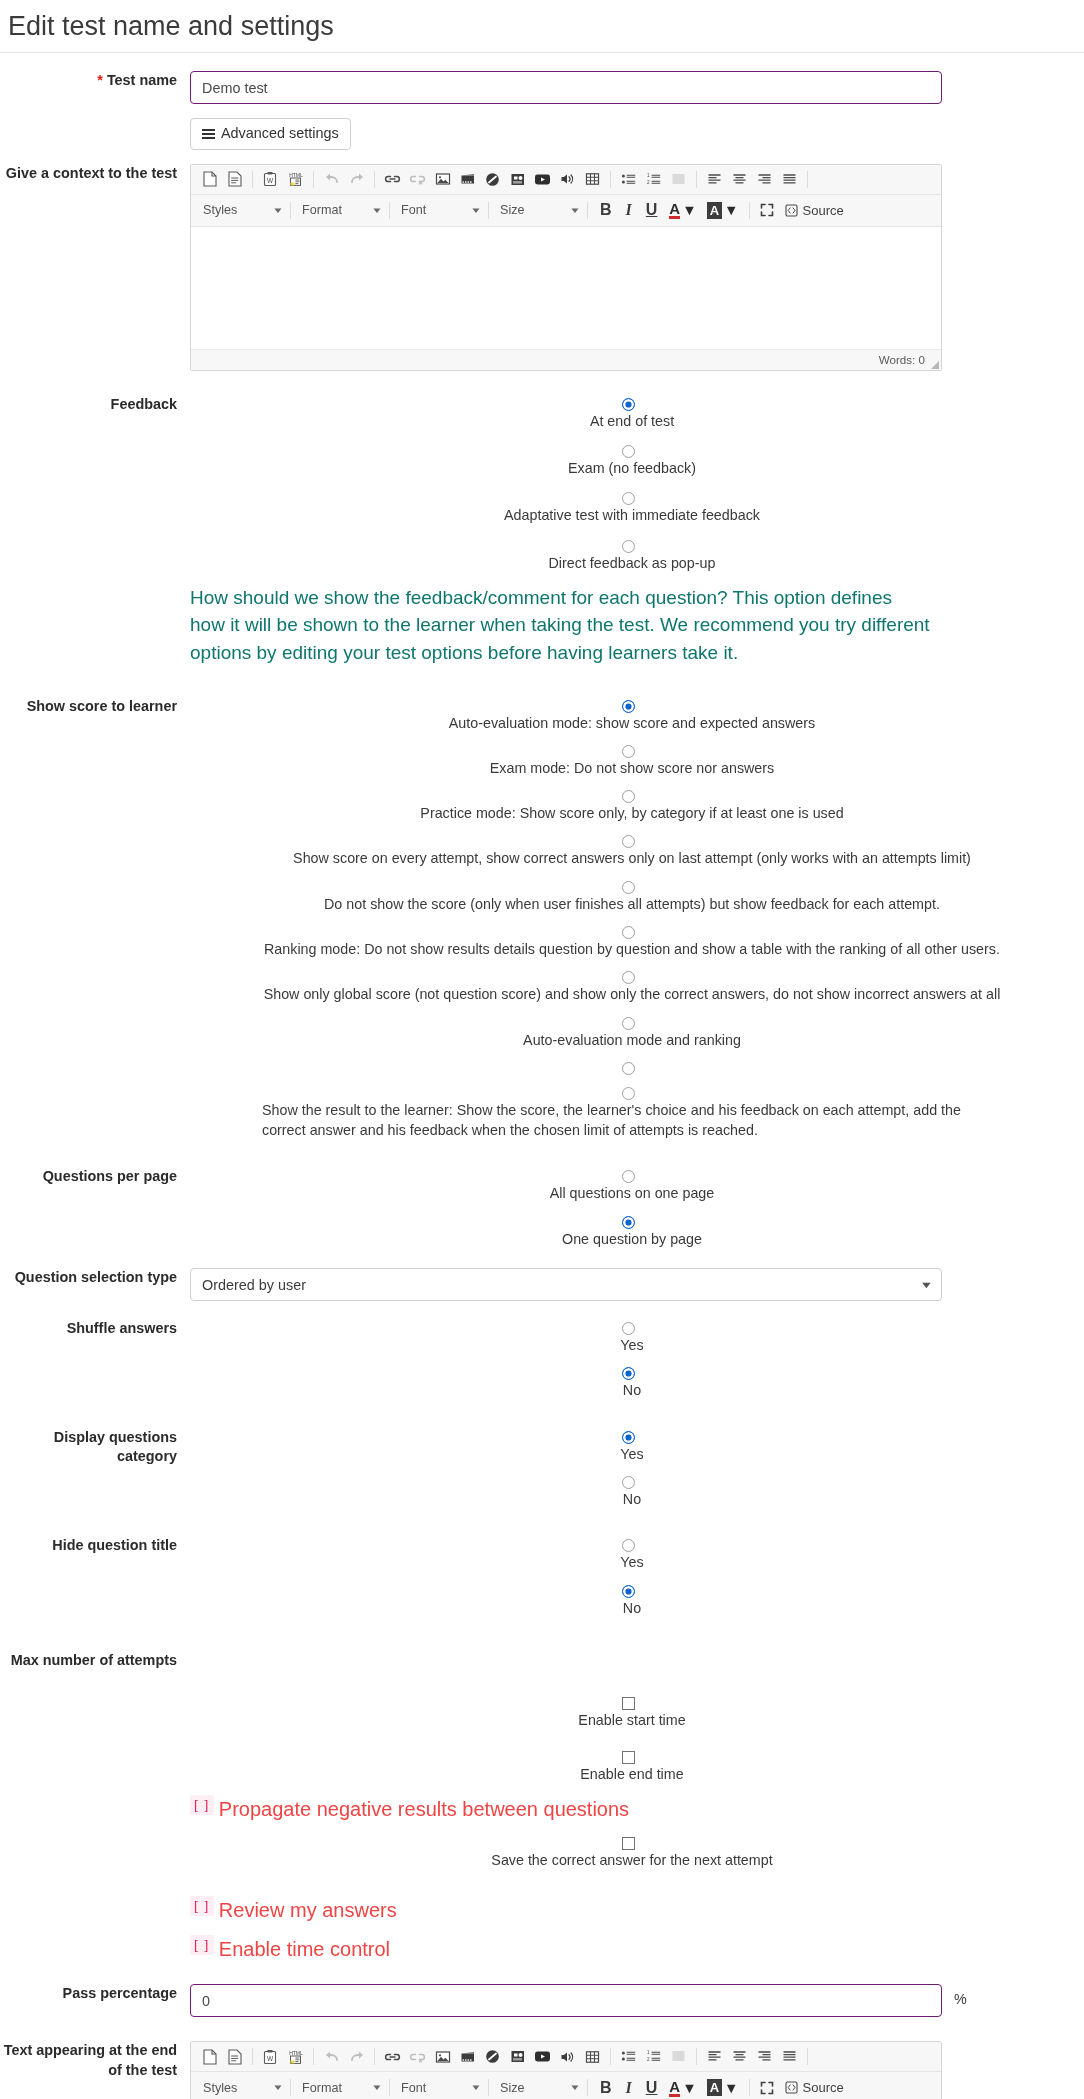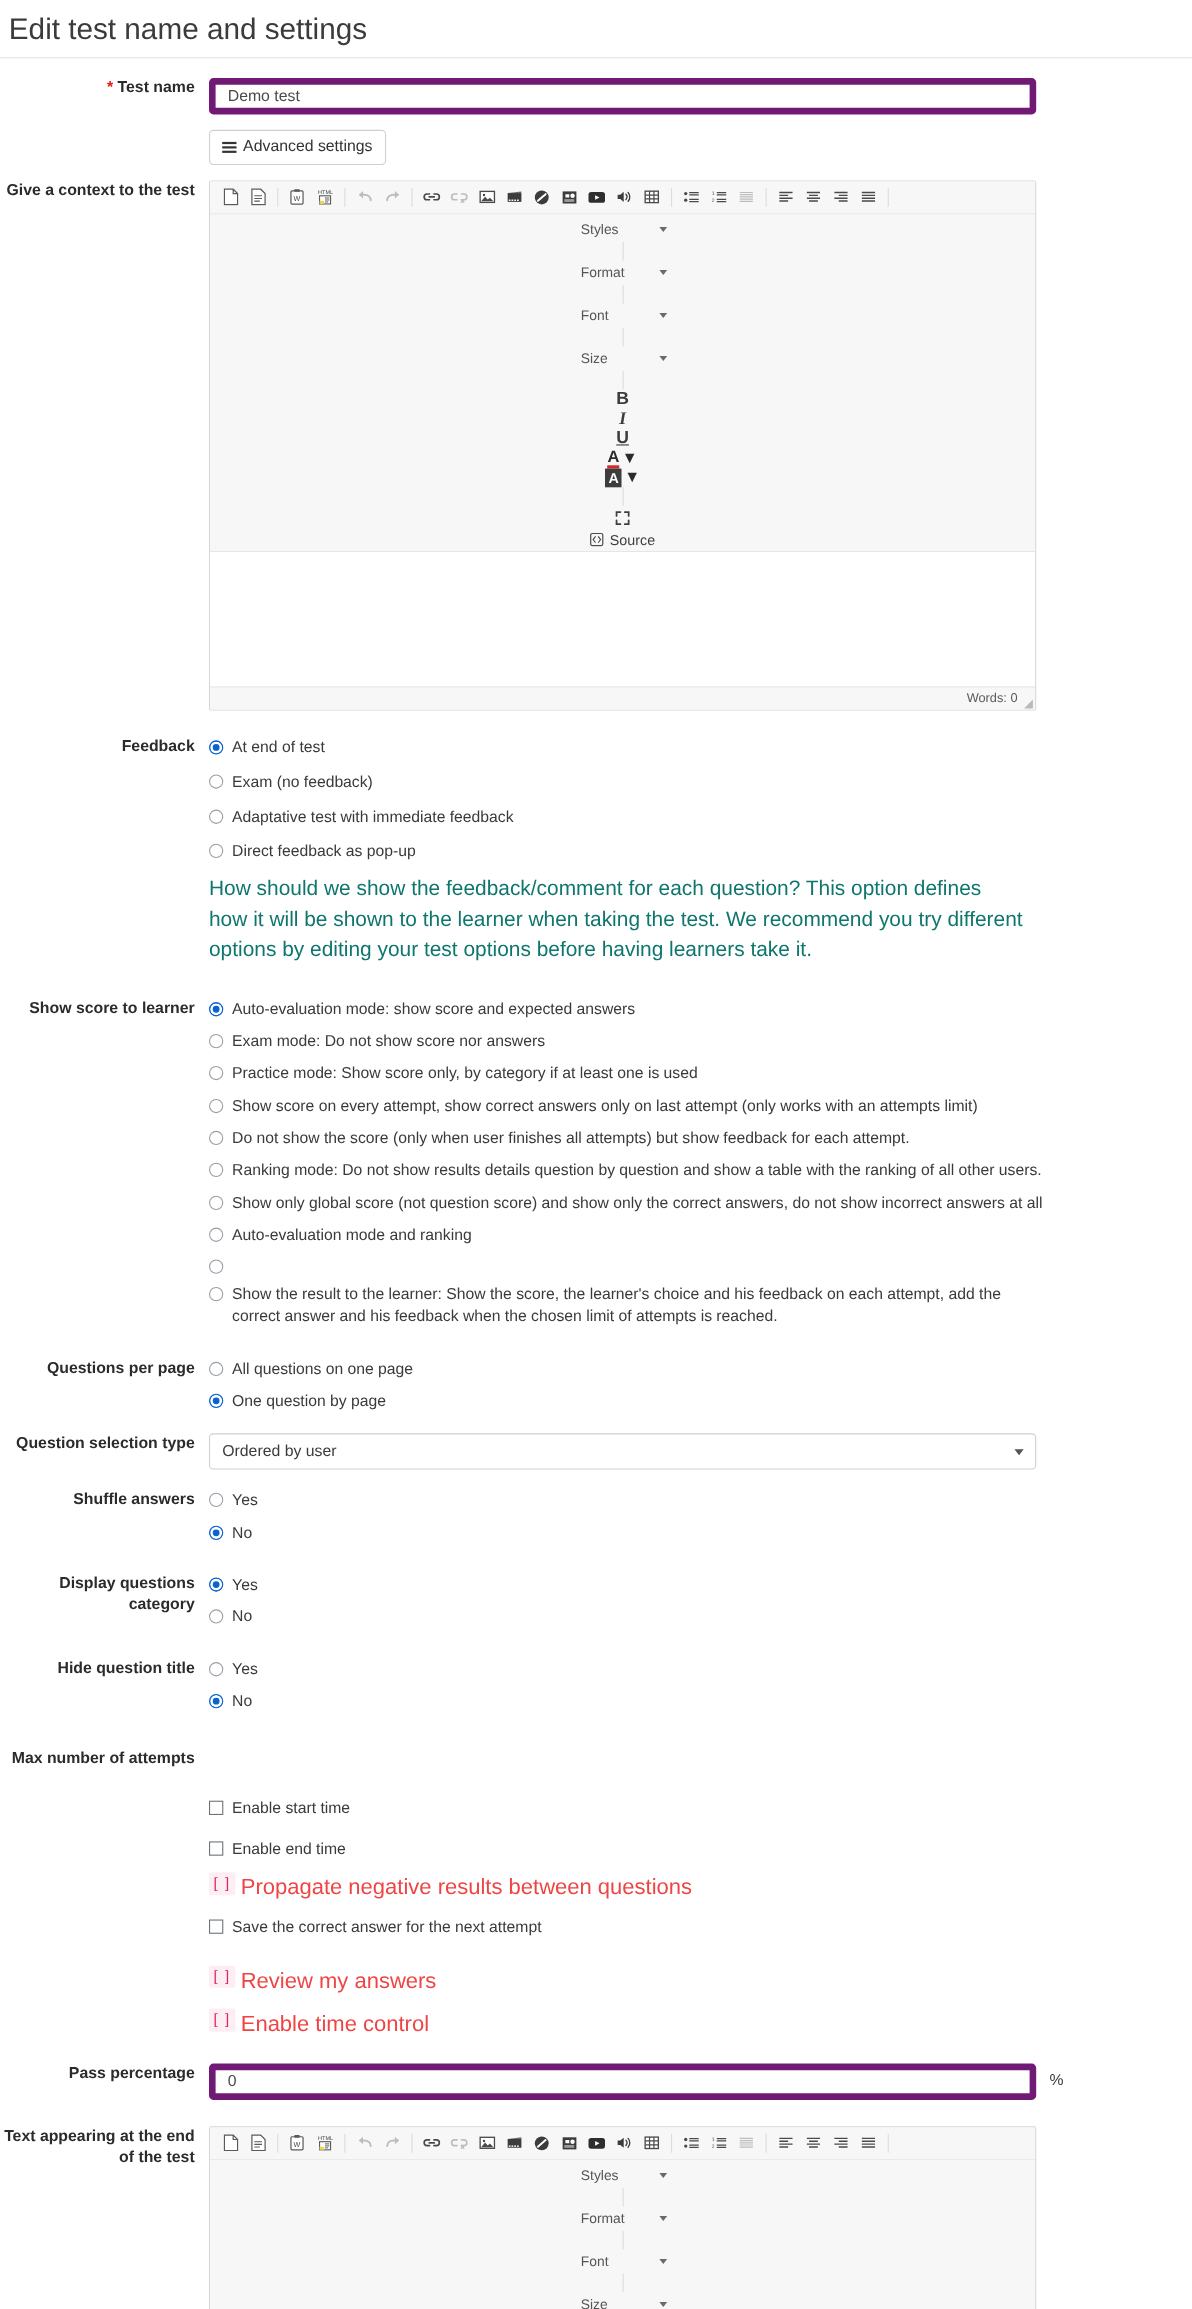--- a/index.html
+++ b/index.html
@@ -37,21 +37,21 @@
     padding-right: 13px;
     line-height: 1.35;
   }
   .ctl { flex: 1; min-width: 0; padding-right: 10px; }
   .req { color:#e2190f; font-weight:bold; }
 
   
   .text-input {
     width: 752px;
     height: 33px;
-    border: 6px solid #701a75;
+    border: 1px solid #701a75;
     border-radius: 4px;
     background: #fff;
     padding: 5px 11px;
     font-family: "Liberation Sans", sans-serif;
     font-size: 14.4px;
     color: #4a4a4a;
     display: flex;
     align-items: center;
     text-align: right;
   }
@@ -66,21 +66,21 @@
   .hamburger { display:inline-block; width:13px; }
   .hamburger i { display:block; height:1.6px; background:#333; margin:2.6px 0; }
 
   
   .editor { width: 752px; border:1px solid #d6d6d6; border-radius:2px; background:#fff; }
   .tb {
     background:#f7f7f7; border-bottom:1px solid #e4e4e4;
     display:flex; align-items:center; gap:0px;
     padding: 3px 6px; min-height: 30px;
   }
-  .tb2 { min-height: 32px; flex-direction: column; }
+  .tb2 { min-height: 32px; }
   .tbtn { width:25px; height:23px; display:flex; align-items:center; justify-content:center; color:#474747; }
   .sep { width:1px; height:17px; background:#dcdcdc; margin:0 5px; }
   .ico { display:block; }
   .dim { opacity:.33; }
   .combo {
     display:flex; align-items:center; justify-content:space-between;
     min-width: 88px; height:22px; padding:0 3px 0 6px;
     font-size:12.6px; color:#555;
   }
   .combo .car { font-size:8px; color:#6a6a6a; transform: scaleX(1.5); }
@@ -95,21 +95,21 @@
   .edit-area.tall { height: 122px; }
   .edit-foot {
     background:#f7f7f7; border-top:1px solid #e8e8e8;
     height: 21px; display:flex; align-items:center; justify-content:flex-end;
     font-size:11.6px; color:#5a5a5a; padding-right: 16px; position:relative;
   }
   .grip { position:absolute; right:2px; bottom:1px; width:0;height:0;
           border-left:8px solid transparent; border-bottom:8px solid #b9b9b9; }
 
   
-  .opt { display:flex; align-items:flex-start; margin-bottom: 11px; }
+  .opt { display:flex; align-items:center; margin-bottom: 11px; flex-direction: column; }
   .opt .radio {
     width:13px; height:13px; border-radius:50%;
     border:1.4px solid #9a9fa6; background:#fff;
     margin-top: 3px; margin-right: 8px; flex:0 0 auto; position:relative;
   }
   .opt .radio.on { border-color:#0b63ce; background:#0b63ce; box-shadow: inset 0 0 0 2.4px #fff; }
   .opt .chk {
     width:13px; height:13px; border:1.4px solid #6f7478; background:#fff;
     margin-top: 3px; margin-right: 8px; flex:0 0 auto;
   }

